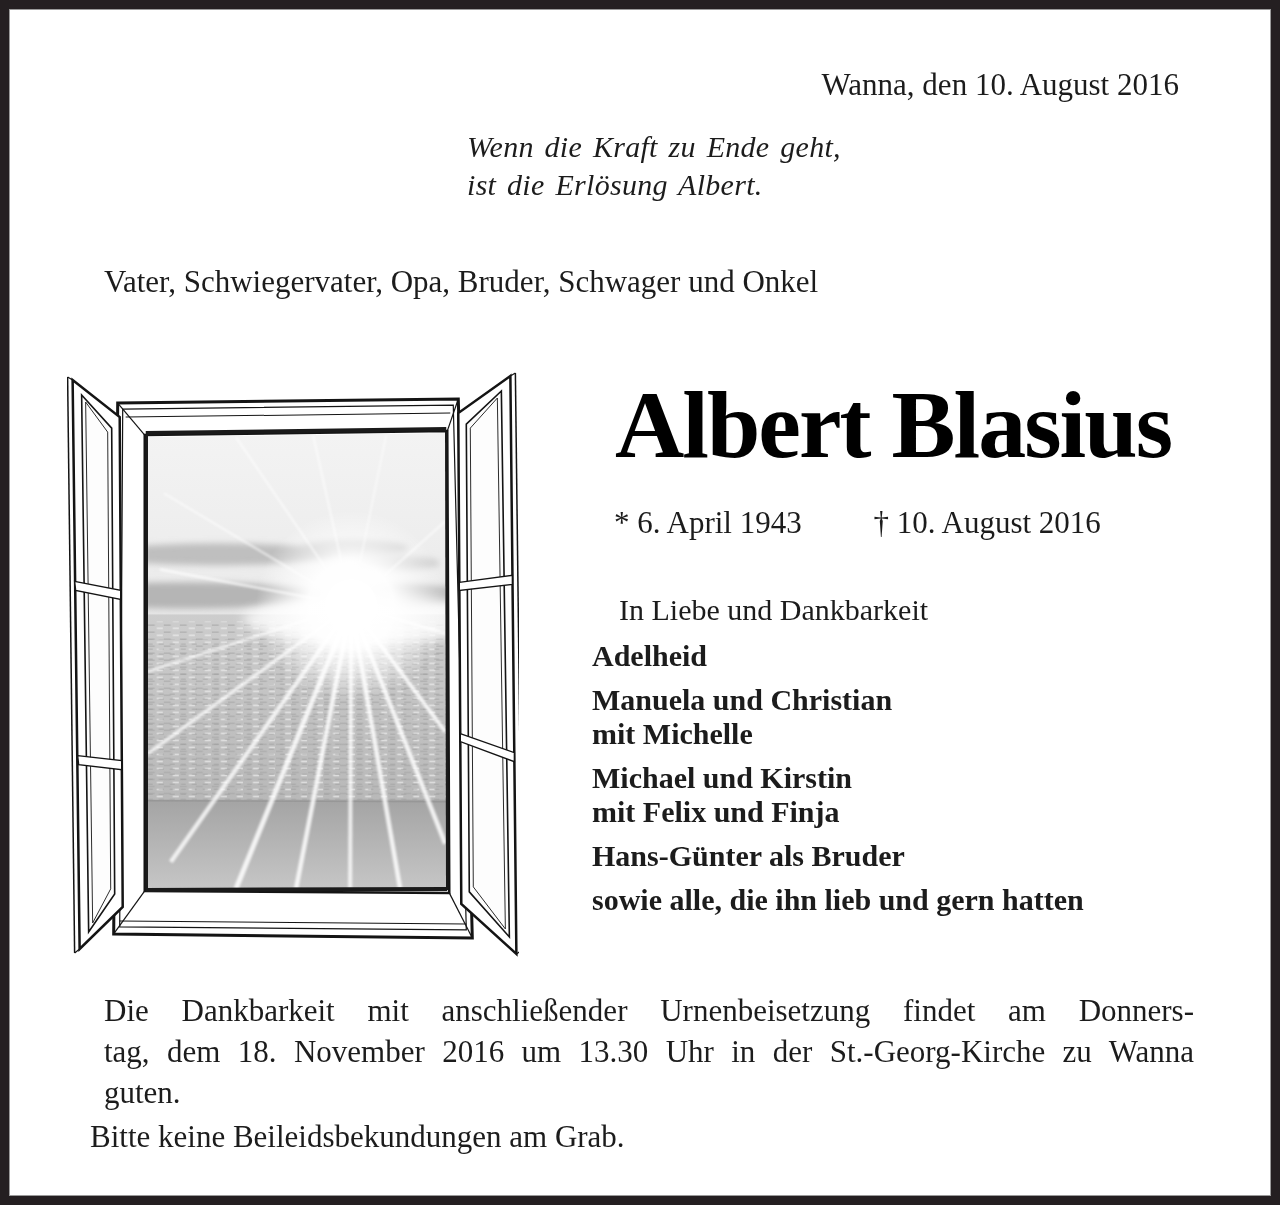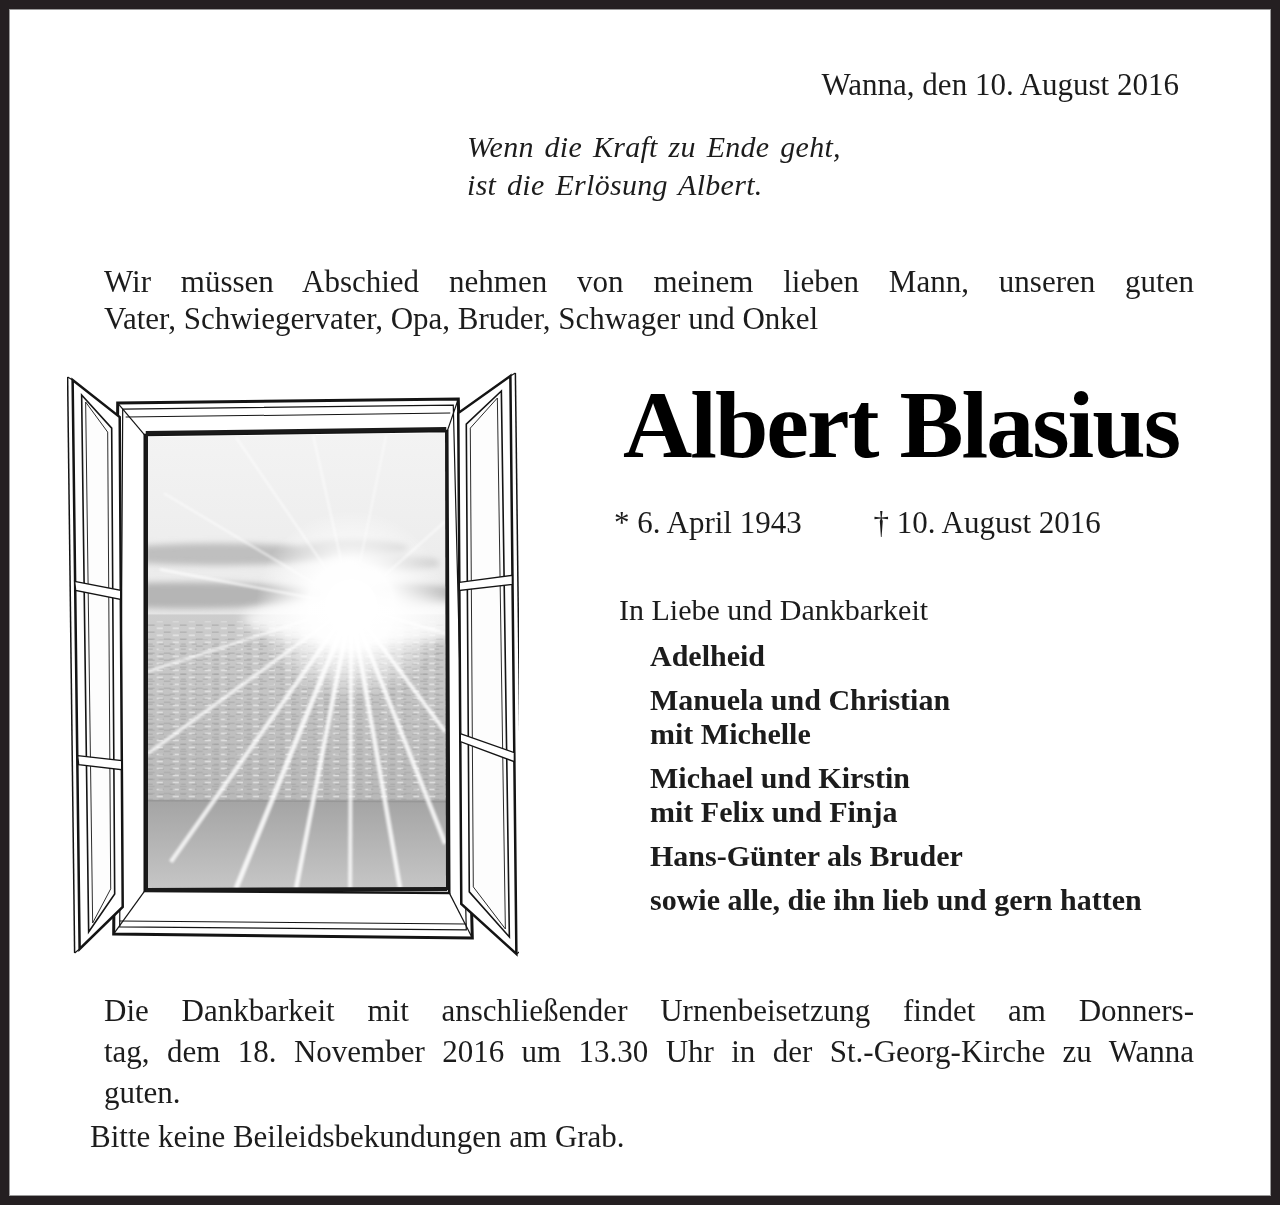--- a/index.html
+++ b/index.html
@@ -28,36 +28,36 @@
     font-style:italic;font-size:30px;line-height:38px;
     letter-spacing:.3px;word-spacing:3px;
   }
   .intro{
     top:254px;left:95px;width:1090px;
     font-size:31px;line-height:37px;
   }
   .jl{text-align:justify;text-align-last:justify;}
   .window-wrap{top:362px;left:58px;width:452px;height:586px;}
   .deceased-name{
-    top:366px;right:92px;
+    top:366px;right:100px;
     font-size:96px;font-weight:bold;color:#000;
     letter-spacing:-2px;line-height:100px;white-space:nowrap;
   }
   .dates{
     top:496px;left:605px;
     font-size:31px;white-space:nowrap;
   }
   .dates .death{margin-left:64px;}
   .mourning-intro{
     top:584px;left:610px;
     font-size:30px;
     text-align:right;
   }
   .mourners{
-    top:630px;left:641px;
+    top:630px;left:583px;
     font-size:30px;font-weight:bold;line-height:34px;
     white-space:nowrap;
   }
   .mourners .group{margin-bottom:10px;}
   .funeral{
     top:981px;left:95px;width:1090px;
     font-size:31px;line-height:41px;
   }
   .closing{
     top:1110px;left:81px;
@@ -70,21 +70,20 @@
 <div class="page">
 
   <div class="abs dateline">Wanna, den 10. August 2016</div>
 
   <div class="abs epigraph">
     <div>Wenn die Kraft zu Ende geht,</div>
     <div>ist die Erlösung Albert.</div>
   </div>
 
   <div class="abs intro">
-    <div class="jl">Wir müssen Abschied nehmen von meinem lieben Mann, unseren guten</div>
     <div>Vater, Schwiegervater, Opa, Bruder, Schwager und Onkel</div>
   </div>
 
   <div class="abs window-wrap">
     <svg width="452" height="586" viewBox="0 0 450 585" xmlns="http://www.w3.org/2000/svg">
       <defs>
         <clipPath id="glass">
             <polygon points="80,66 377,62 378,519 80,517"></polygon>
           </clipPath>
         <linearGradient id="skyGrad" x1="0" y1="0" x2="0" y2="1">

